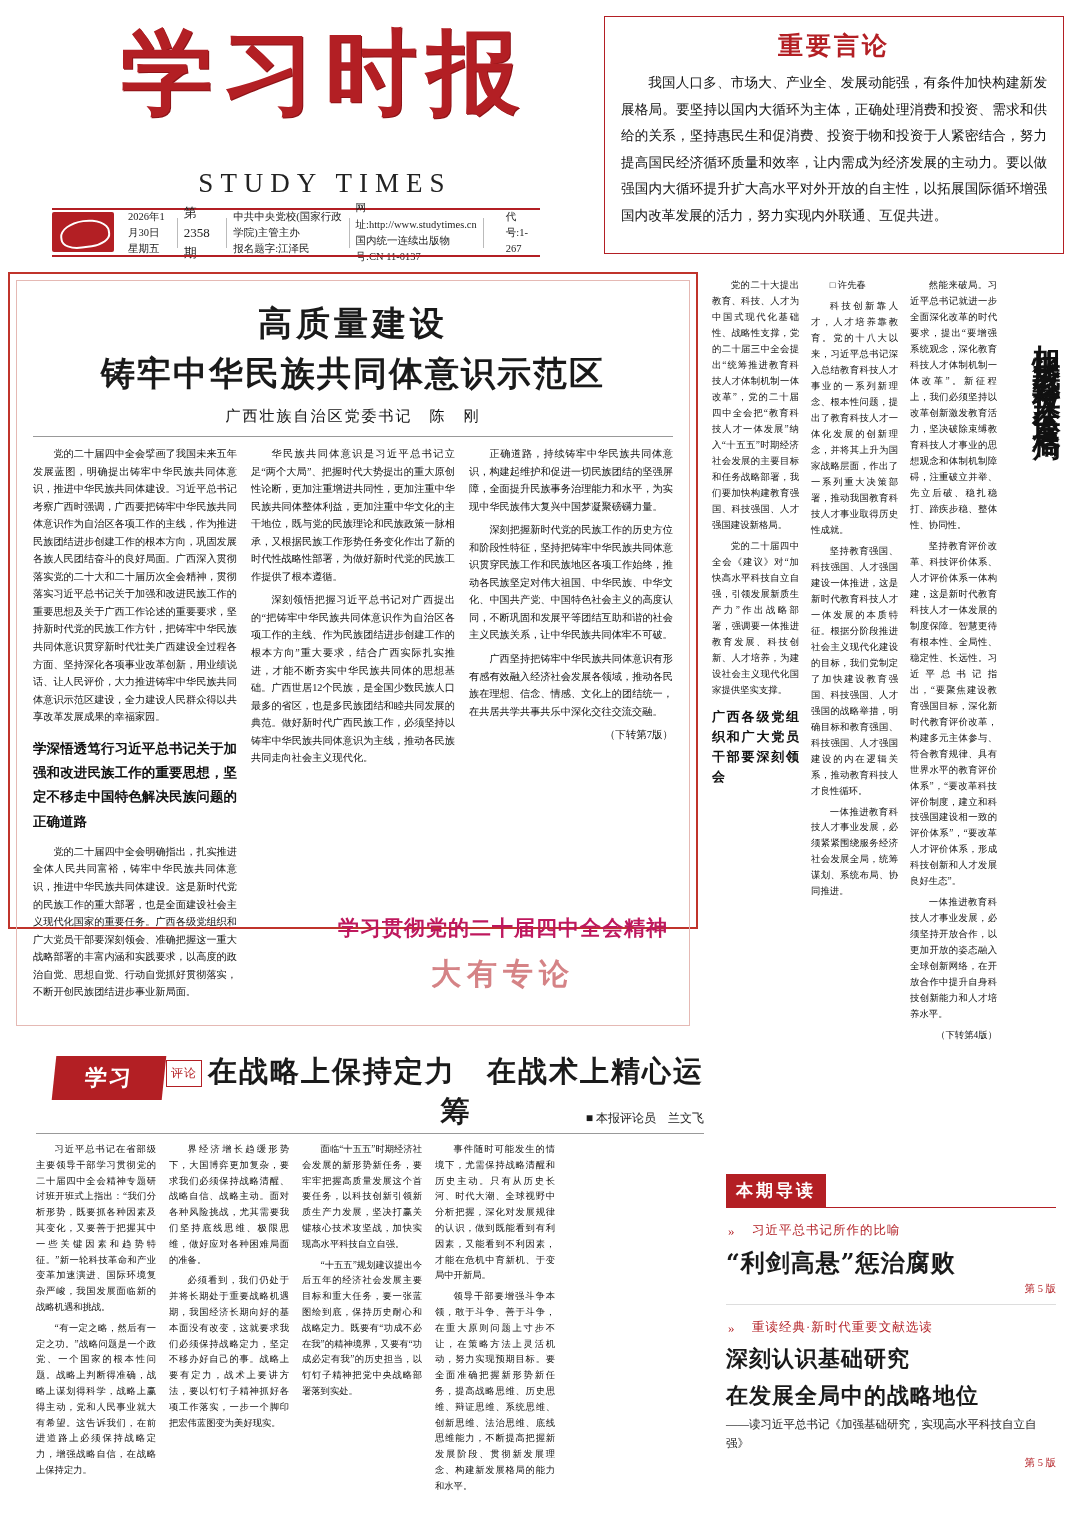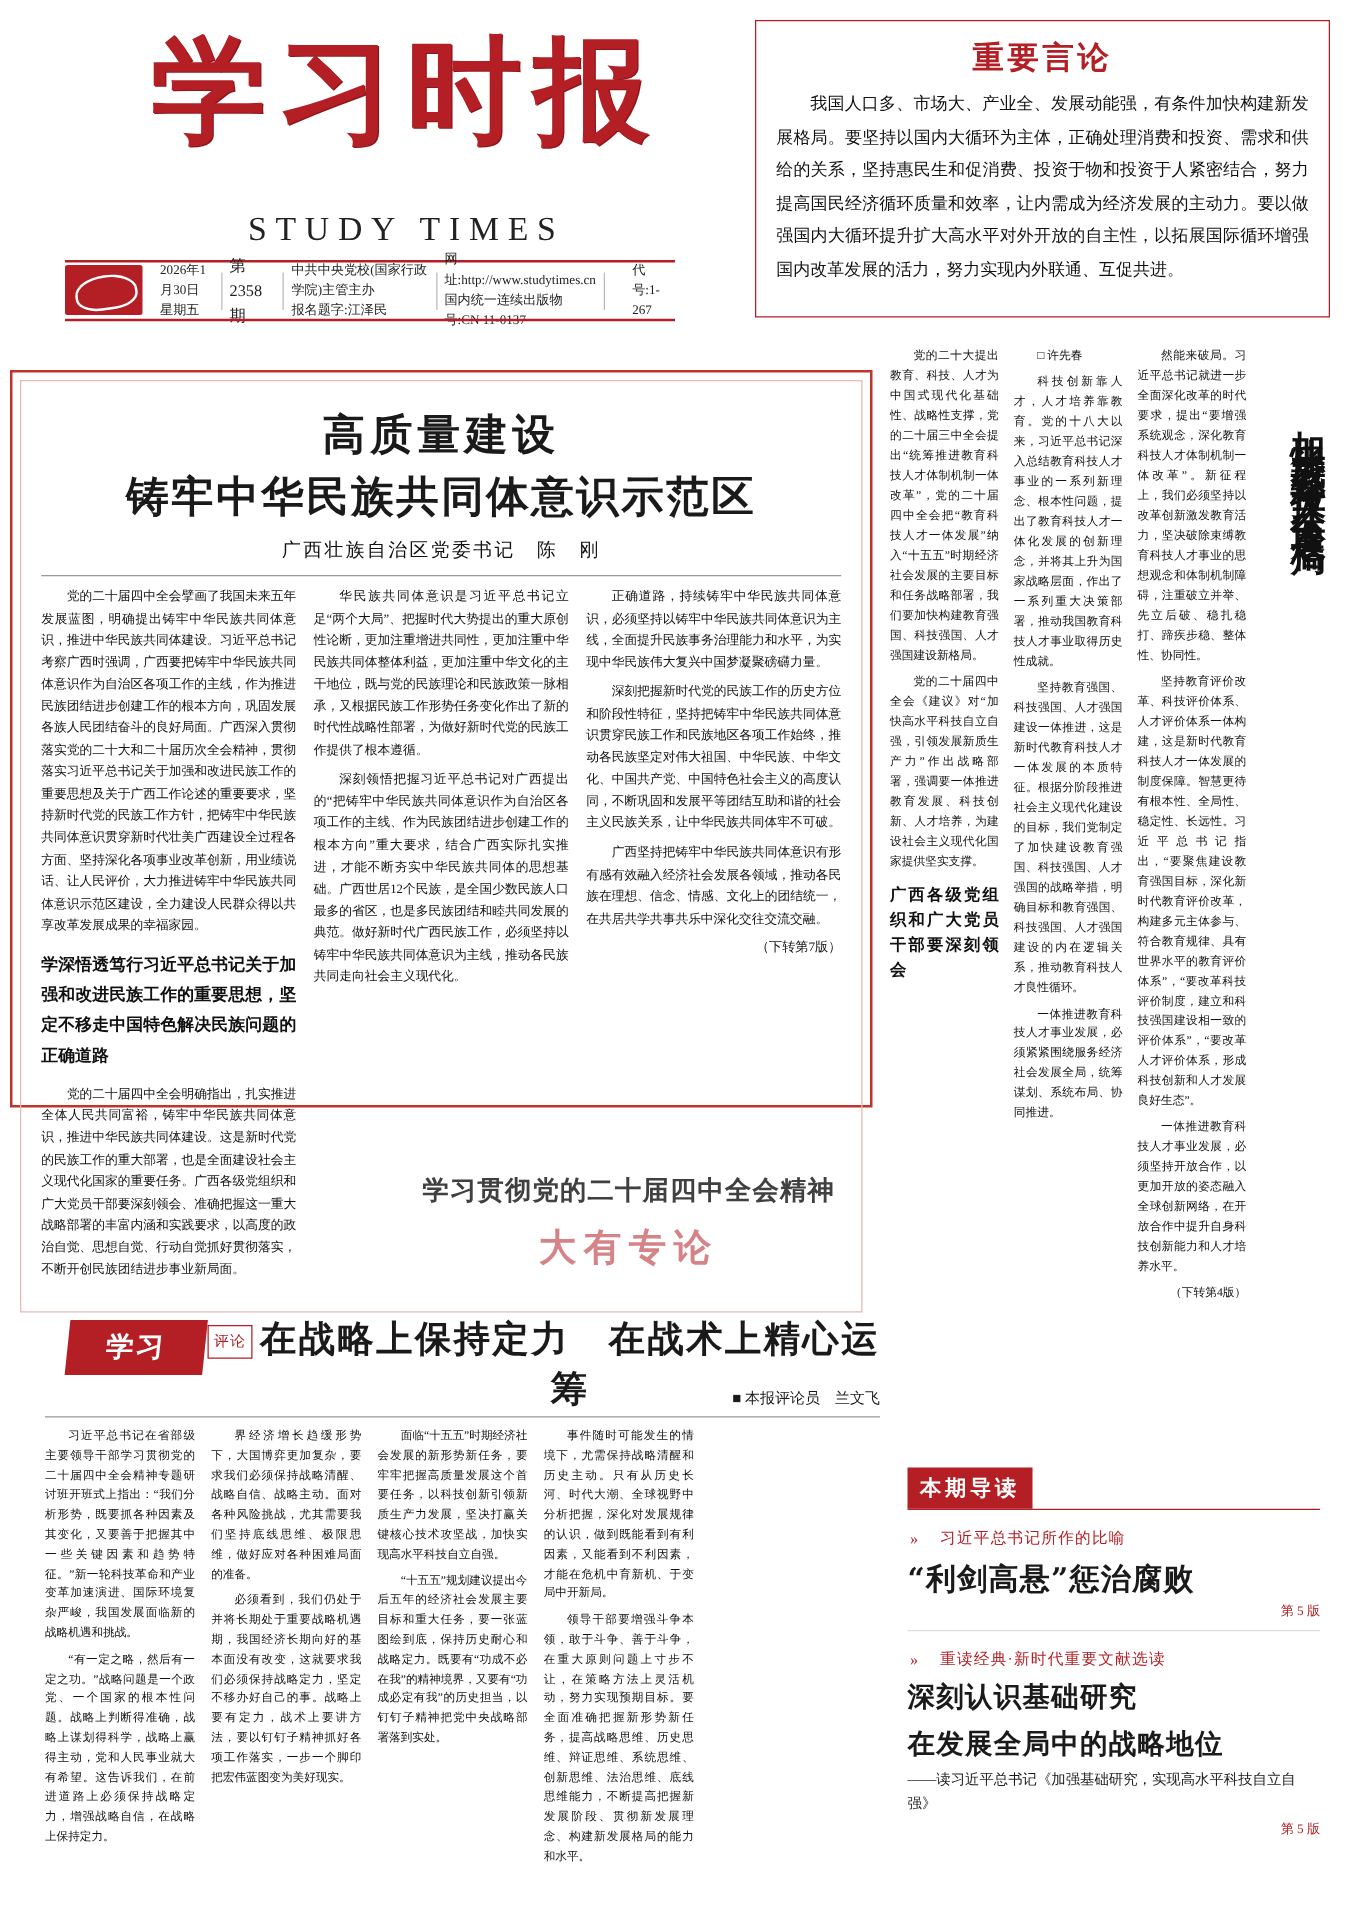--- a/index.html
+++ b/index.html
@@ -58,40 +58,40 @@
     margin:2px 0 8px;text-align:center;color:#b31f24;
     font-size:25px;letter-spacing:3px;font-family:"DejaVu Serif",serif;font-weight:bold;
   }
   .important p{
     margin:0;font-size:13.6px;line-height:1.95;text-align:justify;
     text-indent:2em;color:#111;
   }
 
   
   .lead-box{
-    position:absolute;left:8px;top:296px;width:690px;height:590px;
+    position:absolute;left:8px;top:272px;width:690px;height:657px;
     border:2px solid #c0342b;box-sizing:border-box;background:#fff;padding-left:43px;
   }
   .lead-inner{position:absolute;left:6px;top:6px;width:674px;height:746px;border:1px solid #e5b9b4;box-sizing:border-box;padding:14px 16px;}
   .lead-title1{text-align:center;font-family:"DejaVu Serif",serif;font-weight:bold;font-size:34px;letter-spacing:4px;margin:6px 0 2px;}
   .lead-title2{text-align:center;font-family:"DejaVu Serif",serif;font-weight:bold;font-size:34px;letter-spacing:2px;margin:4px 0 10px;}
   .lead-author{text-align:center;font-size:15px;letter-spacing:2px;margin-bottom:10px;color:#111;}
   .lead-rule{border-top:1px solid #999;margin:0 0 8px;}
   .lead-cols{display:flex;gap:14px;}
   .lead-col{width:206px;font-size:10.2px;line-height:1.72;text-align:justify;color:#111;}
   .lead-col p{margin:0 0 6px;text-indent:2em;}
   .pull{
     font-family:"DejaVu Serif",serif;font-weight:bold;font-size:13.5px;
     line-height:1.8;text-indent:0;margin:10px 0 10px;color:#111;
   }
   .banner{
     position:absolute;left:310px;top:640px;width:366px;height:96px;
   }
   .banner .b1{
-    color:#404040;font-family:Liberation Mono, monospace;font-weight:bold;
+    color:#be185d;font-family:Liberation Mono, monospace;font-weight:bold;
     font-size:21px;letter-spacing:1px;text-align:center;
   }
   .banner .b2{
     margin-top:12px;text-align:center;color:#b31f24;opacity:.55;
     font-family:Liberation Sans, sans-serif;font-weight:bold;font-size:30px;letter-spacing:6px;
   }
   .cont-note{text-align:right;font-size:10.5px;color:#111;margin-top:2px;}
 
   
   .right-art{position:absolute;left:712px;top:278px;width:352px;height:770px;}
@@ -202,21 +202,21 @@
         <div class="lead-col">
           <p>党的二十届四中全会擘画了我国未来五年发展蓝图，明确提出铸牢中华民族共同体意识，推进中华民族共同体建设。习近平总书记考察广西时强调，广西要把铸牢中华民族共同体意识作为自治区各项工作的主线，作为推进民族团结进步创建工作的根本方向，巩固发展各族人民团结奋斗的良好局面。广西深入贯彻落实党的二十大和二十届历次全会精神，贯彻落实习近平总书记关于加强和改进民族工作的重要思想及关于广西工作论述的重要要求，坚持新时代党的民族工作方针，把铸牢中华民族共同体意识贯穿新时代壮美广西建设全过程各方面、坚持深化各项事业改革创新，用业绩说话、让人民评价，大力推进铸牢中华民族共同体意识示范区建设，全力建设人民群众得以共享改革发展成果的幸福家园。</p>
           <div class="pull">学深悟透笃行习近平总书记关于加强和改进民族工作的重要思想，坚定不移走中国特色解决民族问题的正确道路</div>
           <p>党的二十届四中全会明确指出，扎实推进全体人民共同富裕，铸牢中华民族共同体意识，推进中华民族共同体建设。这是新时代党的民族工作的重大部署，也是全面建设社会主义现代化国家的重要任务。广西各级党组织和广大党员干部要深刻领会、准确把握这一重大战略部署的丰富内涵和实践要求，以高度的政治自觉、思想自觉、行动自觉抓好贯彻落实，不断开创民族团结进步事业新局面。</p>
         </div>
         <div class="lead-col">
           <p>华民族共同体意识是习近平总书记立足“两个大局”、把握时代大势提出的重大原创性论断，更加注重增进共同性，更加注重中华民族共同体整体利益，更加注重中华文化的主干地位，既与党的民族理论和民族政策一脉相承，又根据民族工作形势任务变化作出了新的时代性战略性部署，为做好新时代党的民族工作提供了根本遵循。</p>
           <p>深刻领悟把握习近平总书记对广西提出的“把铸牢中华民族共同体意识作为自治区各项工作的主线、作为民族团结进步创建工作的根本方向”重大要求，结合广西实际扎实推进，才能不断夯实中华民族共同体的思想基础。广西世居12个民族，是全国少数民族人口最多的省区，也是多民族团结和睦共同发展的典范。做好新时代广西民族工作，必须坚持以铸牢中华民族共同体意识为主线，推动各民族共同走向社会主义现代化。</p>
         </div>
         <div class="lead-col">
-          <p>正确道路，持续铸牢中华民族共同体意识，必须坚持以铸牢中华民族共同体意识为主线，全面提升民族事务治理能力和水平，为实现中华民族伟大复兴中国梦凝聚磅礴力量。</p>
+          <p>正确道路，持续铸牢中华民族共同体意识，构建起维护和促进一切民族团结的坚强屏障，全面提升民族事务治理能力和水平，为实现中华民族伟大复兴中国梦凝聚磅礴力量。</p>
           <p>深刻把握新时代党的民族工作的历史方位和阶段性特征，坚持把铸牢中华民族共同体意识贯穿民族工作和民族地区各项工作始终，推动各民族坚定对伟大祖国、中华民族、中华文化、中国共产党、中国特色社会主义的高度认同，不断巩固和发展平等团结互助和谐的社会主义民族关系，让中华民族共同体牢不可破。</p>
           <p>广西坚持把铸牢中华民族共同体意识有形有感有效融入经济社会发展各领域，推动各民族在理想、信念、情感、文化上的团结统一，在共居共学共事共乐中深化交往交流交融。</p>
           <div class="cont-note">（下转第7版）</div>
         </div>
       </div>
     </div>
     <div class="banner">
       <div class="b1">学习贯彻党的二十届四中全会精神</div>
       <div class="b2">大有专论</div>
     </div>

